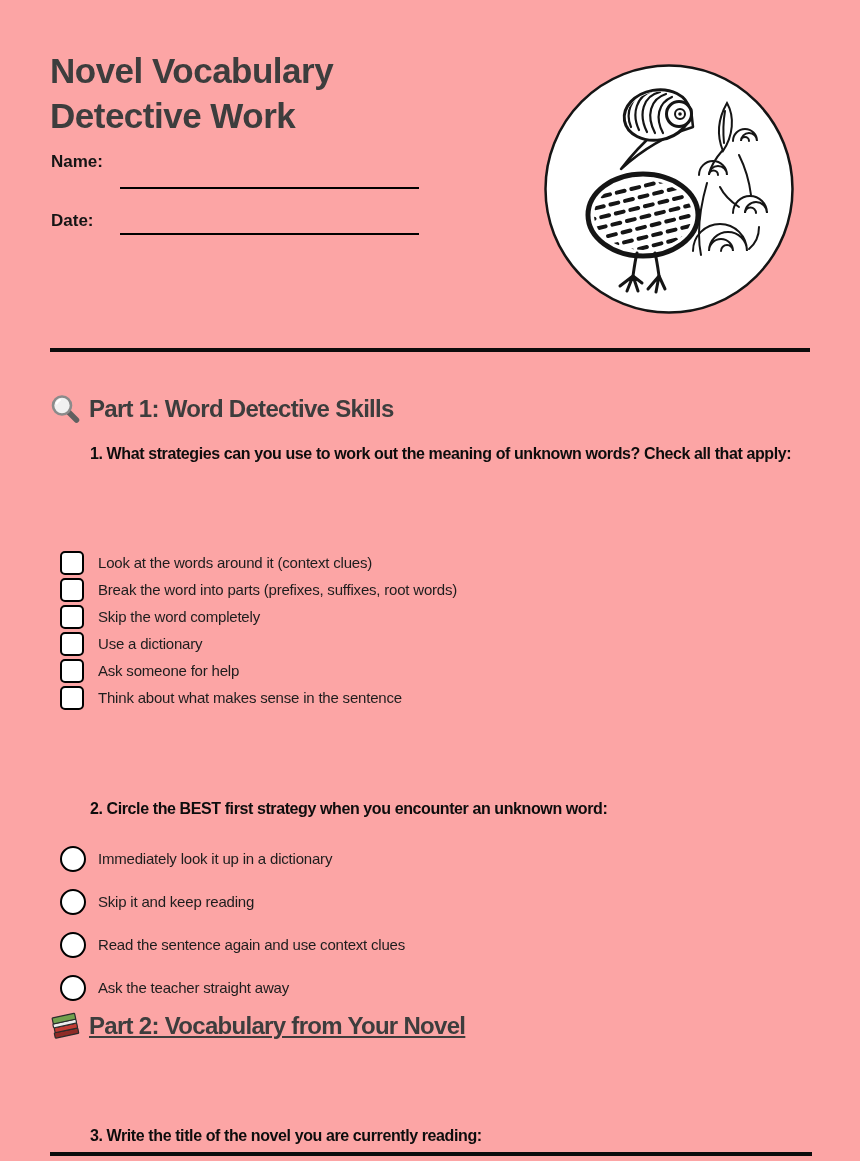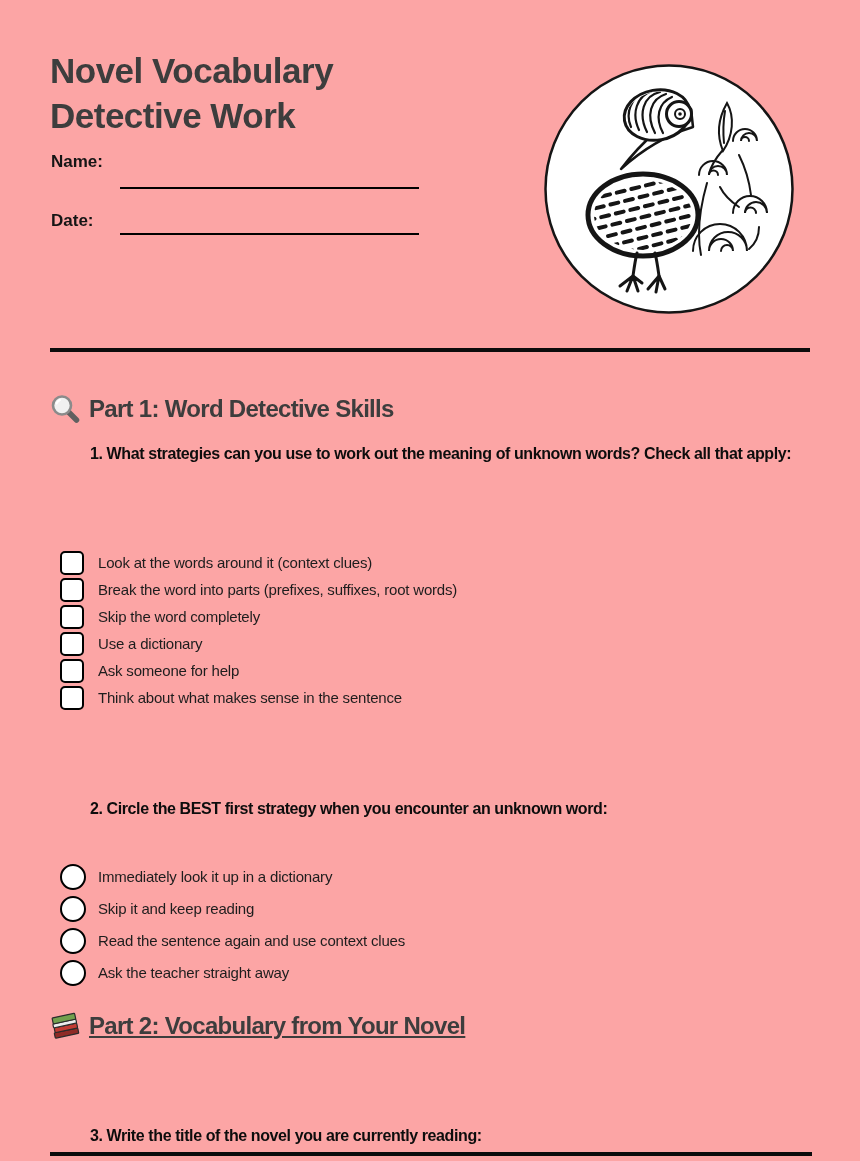--- a/index.html
+++ b/index.html
@@ -32,21 +32,21 @@
   .section-heading .hicon{flex:none;display:inline-flex;}
   .question{
     position:absolute;left:50px;font-size:16px;font-weight:700;letter-spacing:-0.4px;
     color:#0d0d0d;white-space:nowrap;margin-left:40px;
   }
   .q1{top:445px;}
   .q2{top:800px;}
   .q3{top:1127px;}
   .opt-list{position:absolute;left:60px;display:flex;flex-direction:column;}
   .check-list{top:511px;gap:3px;margin-top:40px;}
-  .radio-list{top:864px;gap:6px;}
+  .radio-list{top:846px;gap:17px;}
   .opt-row{display:flex;align-items:center;}
   .checkbox{
     flex:none;width:24px;height:24px;box-sizing:border-box;
     border:2.5px solid #000;border-radius:5px;background:#fff;
   }
   .radio{
     flex:none;width:26px;height:26px;box-sizing:border-box;
     border:2.5px solid #000;border-radius:50%;background:#fff;
   }
   .opt-text{

